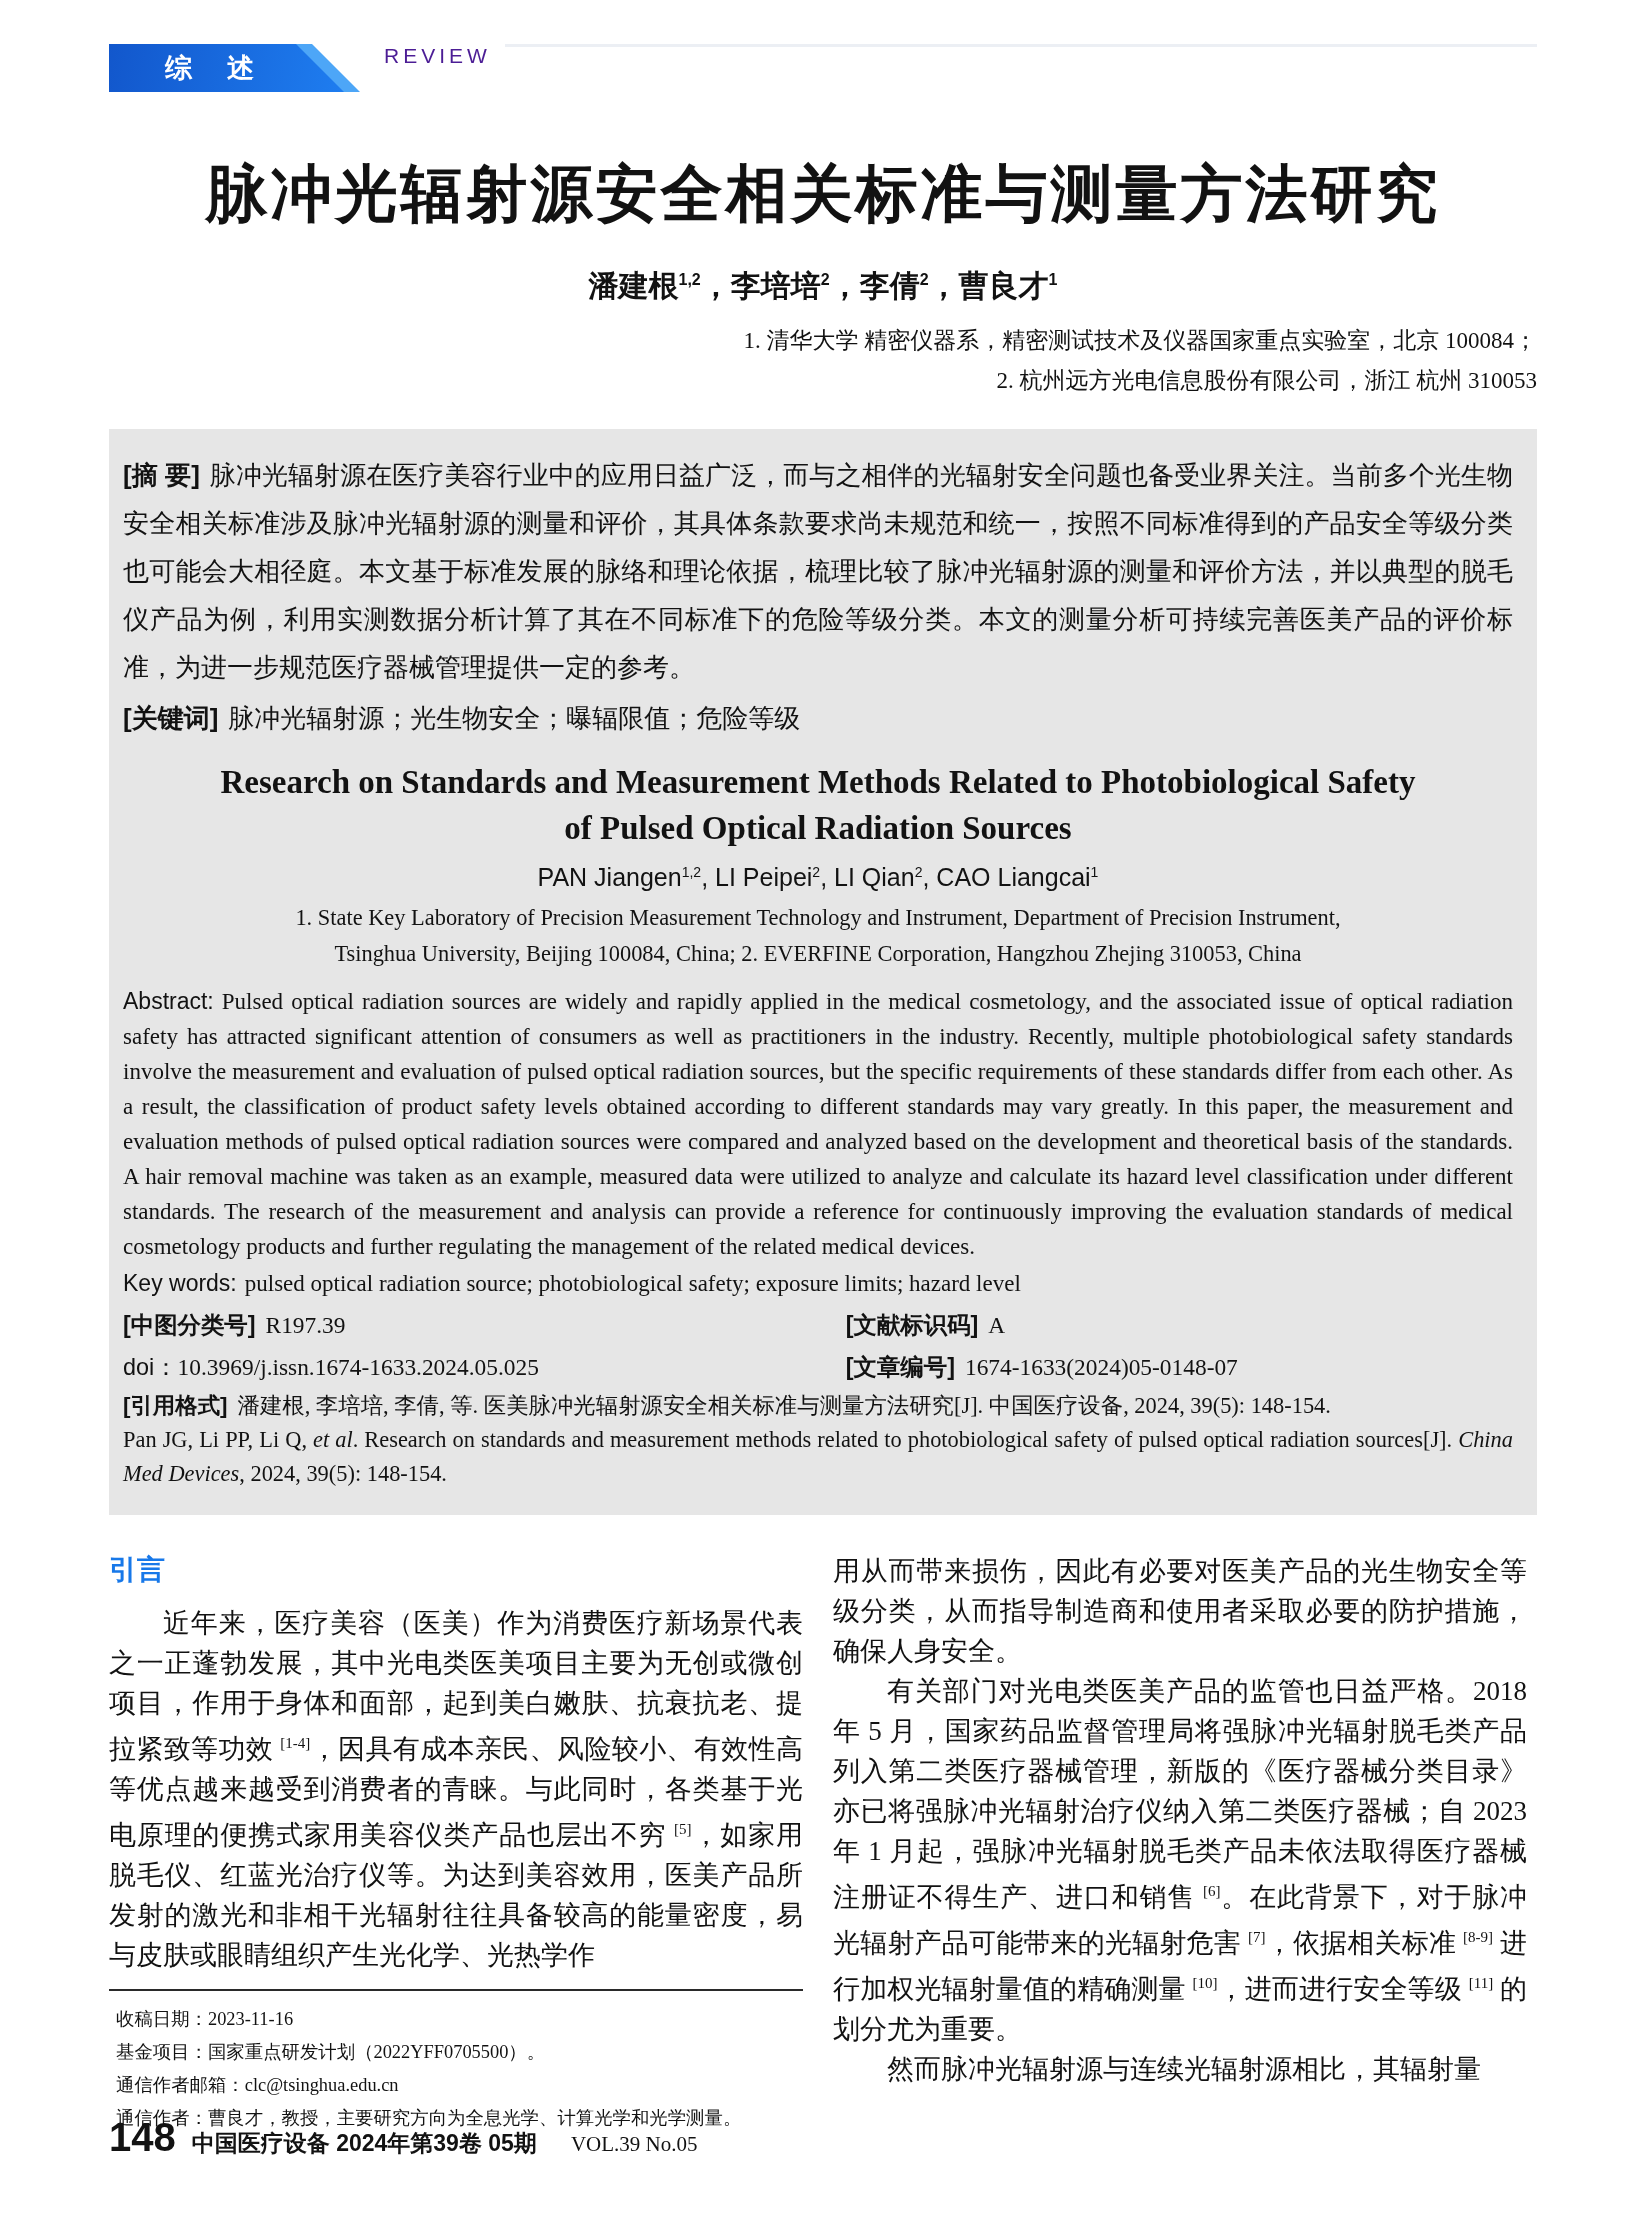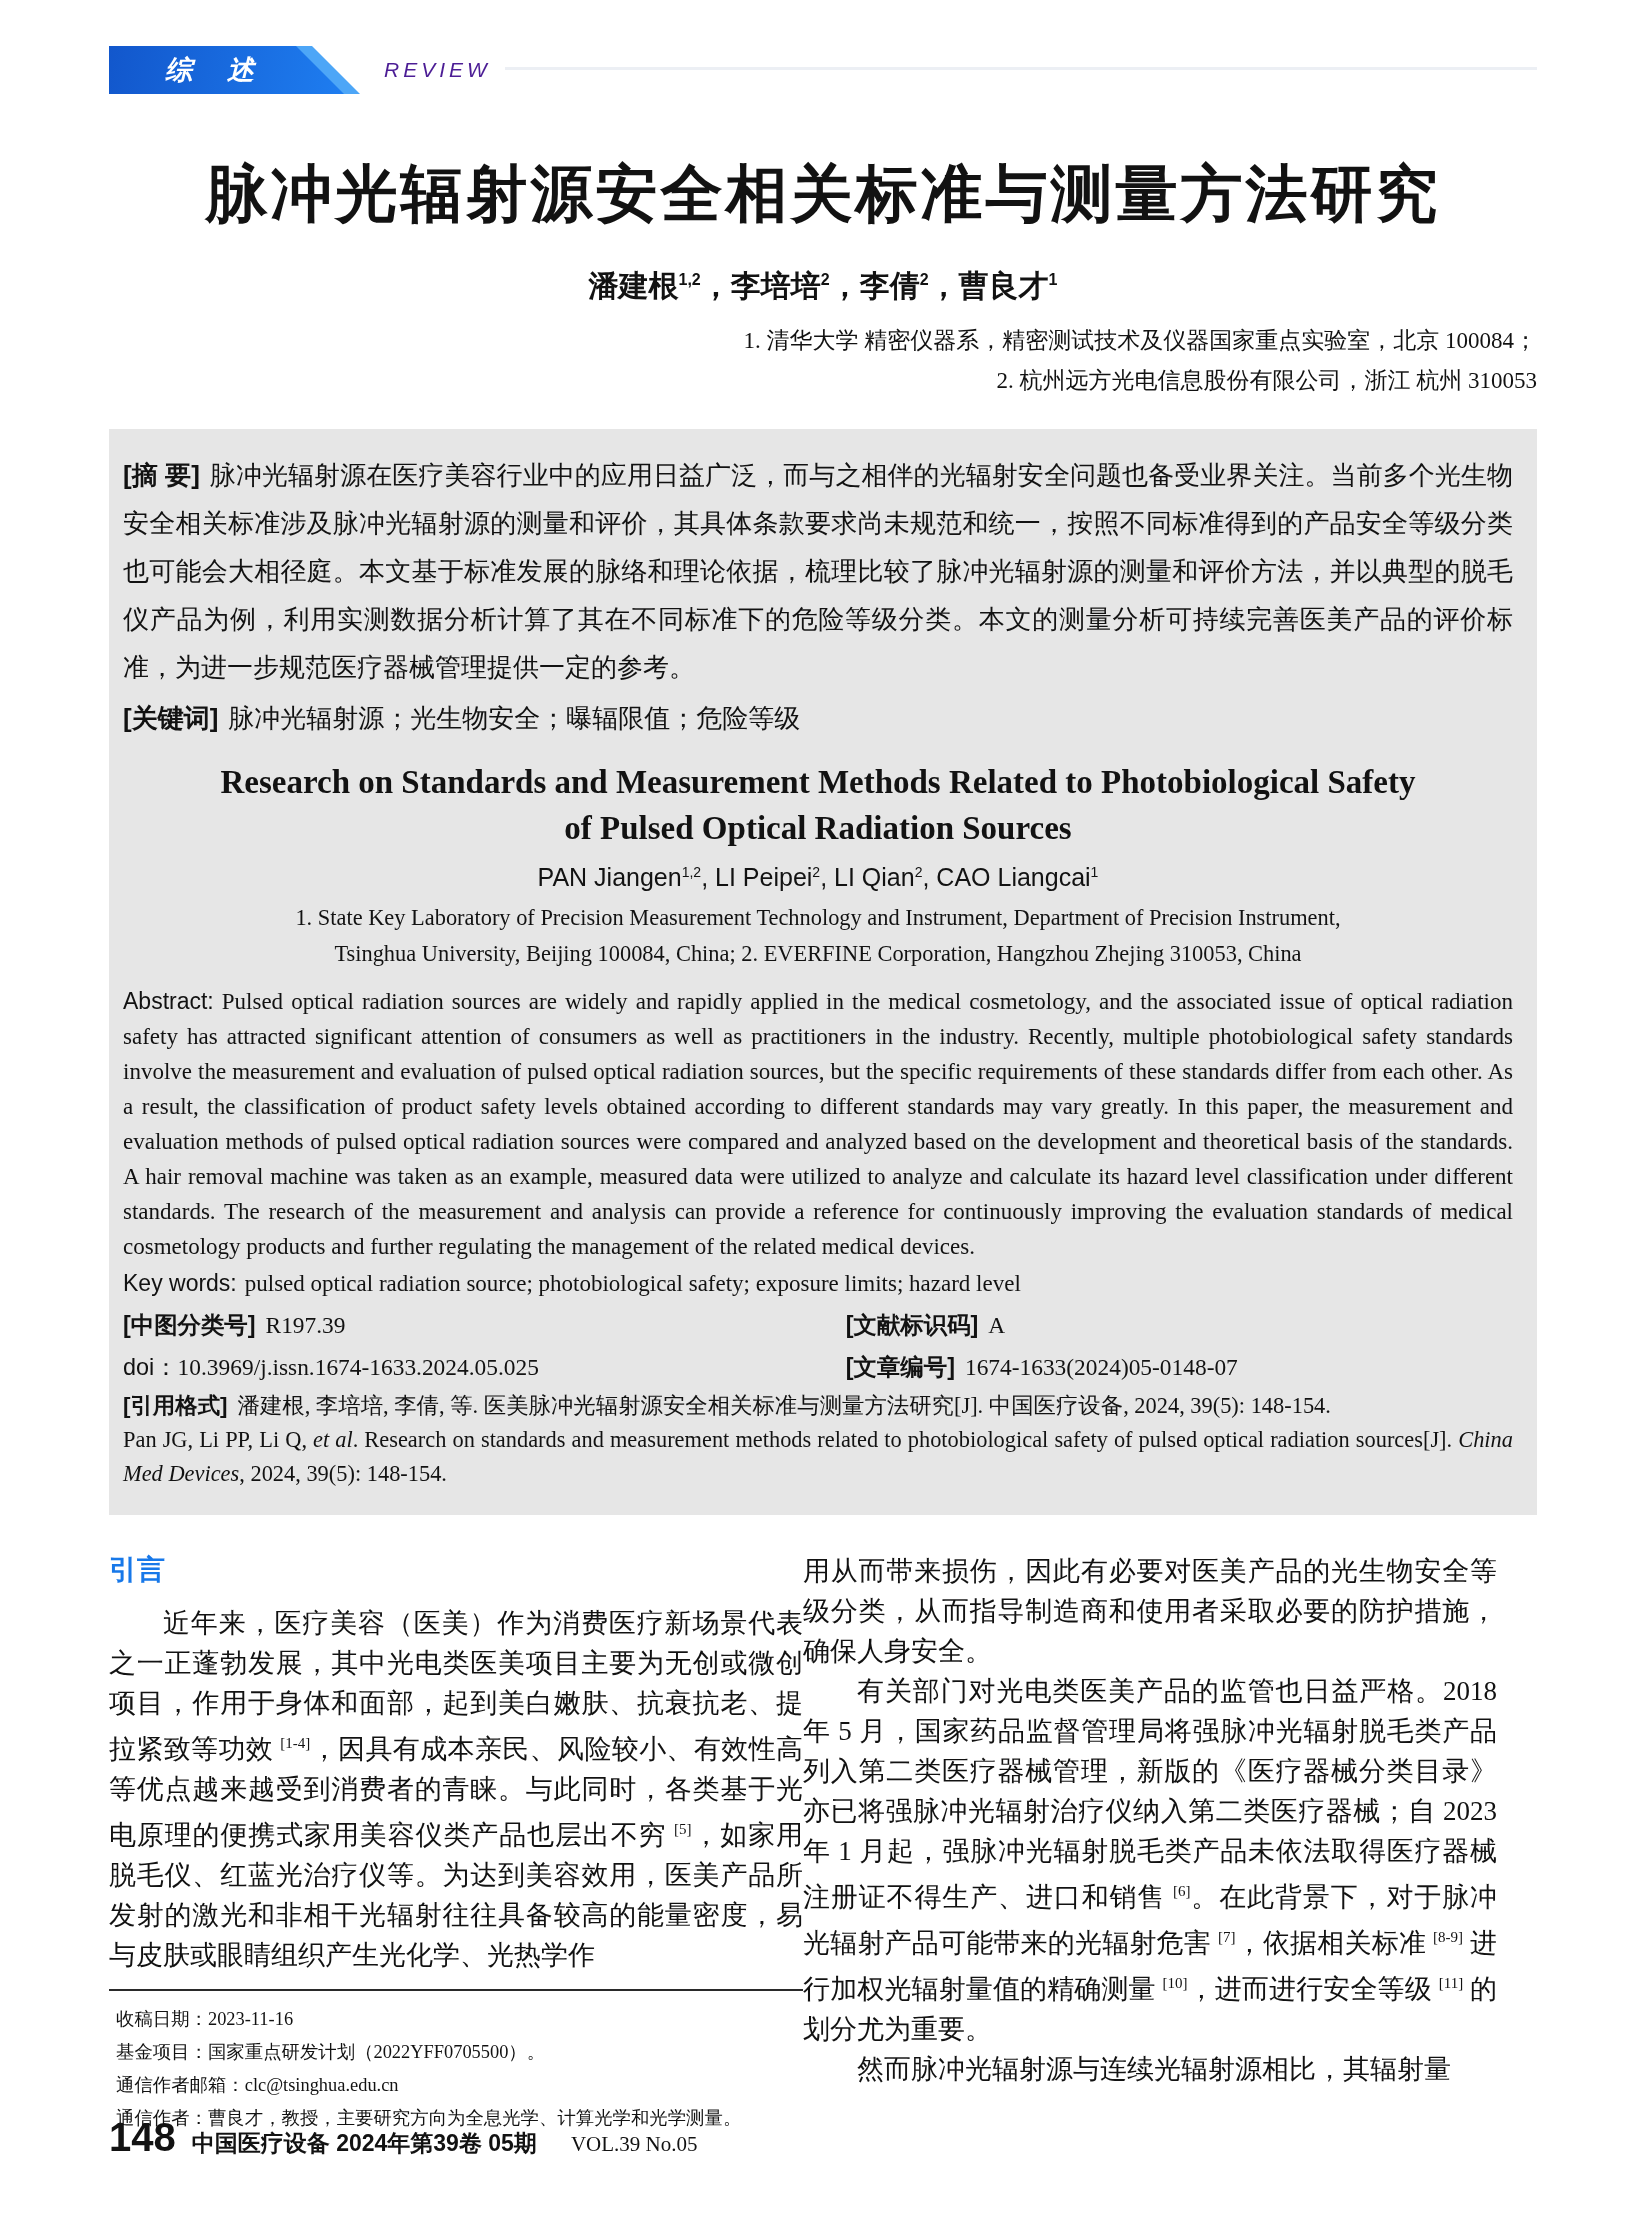--- a/index.html
+++ b/index.html
@@ -4,21 +4,21 @@
 <style>
   html,body{margin:0;padding:0;}
   body{
     width:1646px;height:2234px;position:relative;overflow:hidden;
     background:#ffffff;color:#121212;
     font-family:"Liberation Serif","DejaVu Serif",serif;
   }
   .page{padding:44px 109px 0 109px;box-sizing:border-box;}
 
   
-  .header-row{display:flex;align-items:center;height:52px;font-style:italic;}
+  .header-row{display:flex;align-items:flex-start;height:52px;}
   .banner-group{position:relative;width:251px;height:48px;flex:none;}
   .banner-accent{position:absolute;left:16px;top:0;width:235px;height:48px;
     background:#4da6f7;
     clip-path:polygon(0 0,calc(100% - 48px) 0,100% 100%,0 100%);}
   .banner-main{position:absolute;left:0;top:0;width:235px;height:48px;
     background:linear-gradient(100deg,#1257cc,#1e7df0);
     clip-path:polygon(0 0,calc(100% - 48px) 0,100% 100%,0 100%);
     display:flex;align-items:center;justify-content:center;
     color:#ffffff;font-family:"Liberation Sans","DejaVu Sans",sans-serif;
     font-weight:bold;font-size:27px;letter-spacing:4px;padding-right:30px;box-sizing:border-box;}
@@ -48,21 +48,21 @@
   .kw-en{margin:2px 0 0 0;font-size:23px;line-height:35px;}
   .lab-en{font-family:"Liberation Sans","DejaVu Sans",sans-serif;margin-right:8px;}
   .meta-row{display:flex;margin-top:6px;font-size:23.4px;line-height:36px;}
   .meta-cell-left{width:52%;}
   .meta-cell-right{flex:1;}
   .lab-doi{font-family:"Liberation Sans","DejaVu Sans",sans-serif;}
   .citation{margin:4px 0 0 0;font-size:22.4px;line-height:34px;text-align:justify;}
   .citation-en{margin:0;font-size:22.4px;line-height:34px;text-align:justify;}
 
   
-  .columns{display:flex;margin-top:36px;}
+  .columns{display:flex;gap:30px;margin-top:36px;}
   .col{width:694px;flex:none;}
   .intro-heading{color:#1778e9;font-family:"Liberation Sans","DejaVu Sans",sans-serif;
     font-weight:bold;font-size:28px;margin:0 0 14px 0;}
   .body-p{margin:0;font-size:27px;line-height:40px;text-align:justify;}
   .indent{text-indent:2em;}
   .body-p sup{font-size:15px;}
 
   
   .footnotes{margin-top:14px;border-top:2px solid #2a2a2a;padding-top:8px;
     font-size:18.4px;line-height:26px;}

